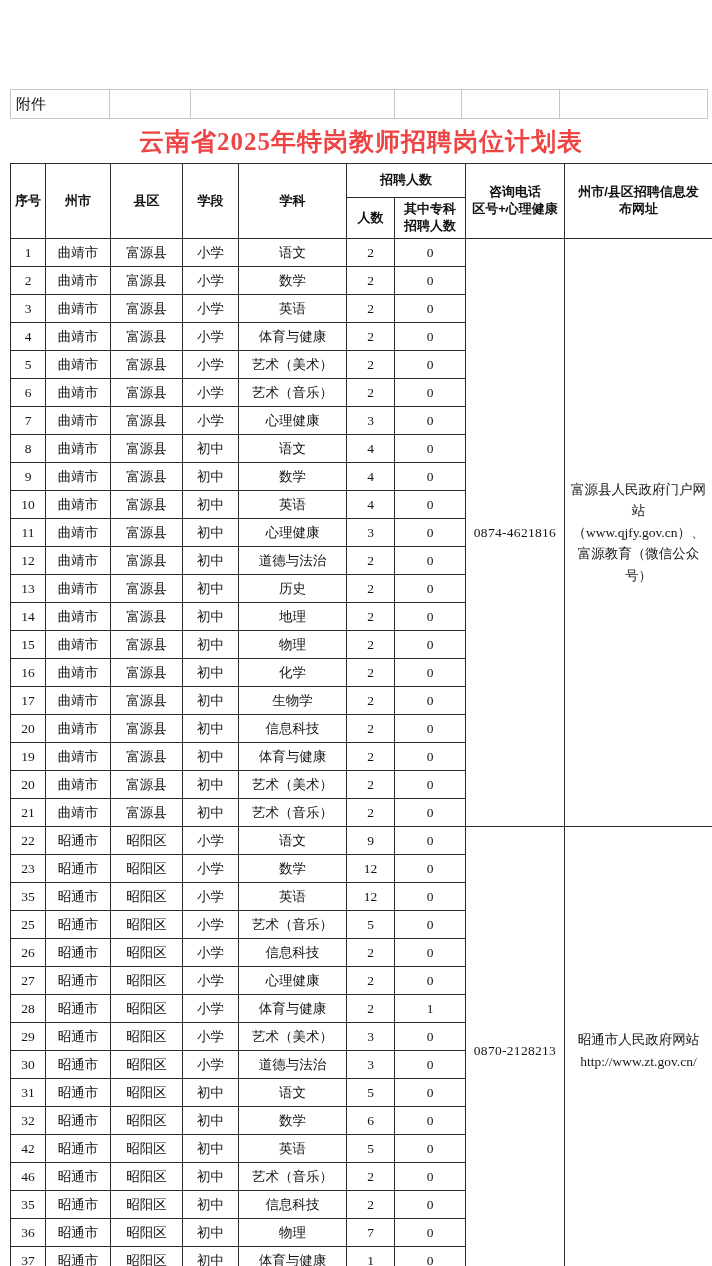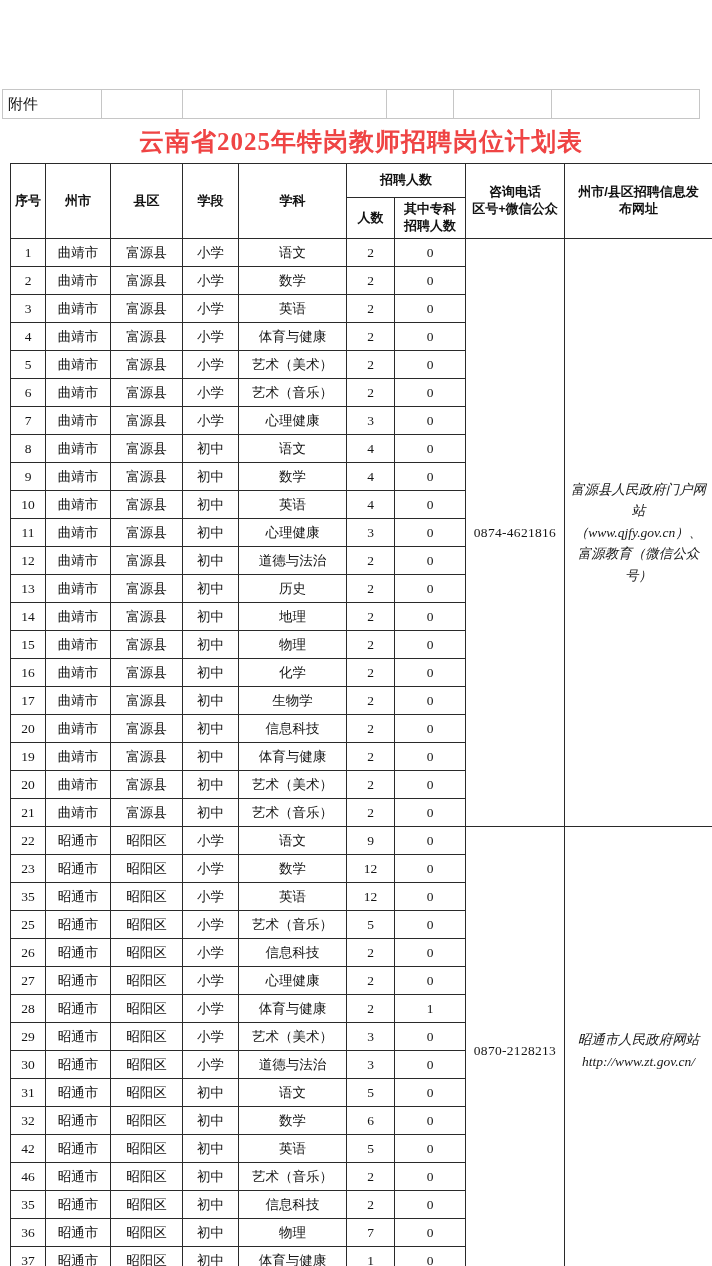--- a/index.html
+++ b/index.html
@@ -3,21 +3,21 @@
 <meta charset="utf-8">
 <style>
   html,body{margin:0;padding:0;}
   body{
     width:712px;height:1266px;overflow:hidden;background:#ffffff;
     font-family:"Liberation Serif","DejaVu Serif",serif;color:#1c1c1c;
     position:relative;
   }
   
   .attach-row{
-    position:absolute;left:2px;top:89px;height:30px;display:flex;
+    position:absolute;left:10px;top:89px;height:30px;display:flex;
   }
   .attach-cell{
     border:1px solid #c6c6c6;margin-left:-1px;box-sizing:border-box;
     display:flex;align-items:center;font-size:15px;color:#111;
     padding-left:5px;background:#fff;
   }
   .attach-cell:first-child{margin-left:0;}
   
   .doc-title{
     position:absolute;left:10px;top:119px;width:702px;height:44px;
@@ -43,21 +43,21 @@
     font-family:"Liberation Sans","DejaVu Sans",sans-serif;
     font-weight:700;font-size:13px;line-height:1.3;color:#111;
     white-space:pre-line;
   }
   tr.hrow1{height:34px;} tr.hrow2{height:41px;}
   table.plan tbody tr{height:28px;}
   table.plan tbody td{font-size:13.5px;color:#151515;}
   td.num{font-size:14px;}
   td.phone-cell{font-size:14px;letter-spacing:0.3px;margin-top:9px;}
   td.site-cell{font-size:13.5px;line-height:1.6;padding:2px 5px;}
-  td.site-cell .site-line{display:block;font-style:italic;}
+  td.site-cell .site-line{display:block;}
 </style>
 </head>
 <body>
 
 <div class="attach-row">
   <div class="attach-cell" style="width:100px">
     <span>附件</span>
   </div>
   <div class="attach-cell" style="width:82px"></div>
   <div class="attach-cell" style="width:205px"></div>
@@ -82,21 +82,21 @@
   </colgroup>
   <thead>
     <tr class="hrow1">
       <th rowspan="2">序号</th>
       <th rowspan="2">州市</th>
       <th rowspan="2">县区</th>
       <th rowspan="2">学段</th>
       <th rowspan="2">学科</th>
       <th colspan="2">招聘人数</th>
       <th rowspan="2">咨询电话
-区号+微信公众</th>
+区号+心理健康</th>
       <th rowspan="2">州市/县区招聘信息发
 布网址</th>
     </tr>
     <tr class="hrow2">
       <th>人数</th>
       <th>其中专科
 招聘人数</th>
     </tr>
   </thead>
   <tbody id="plan-body">

